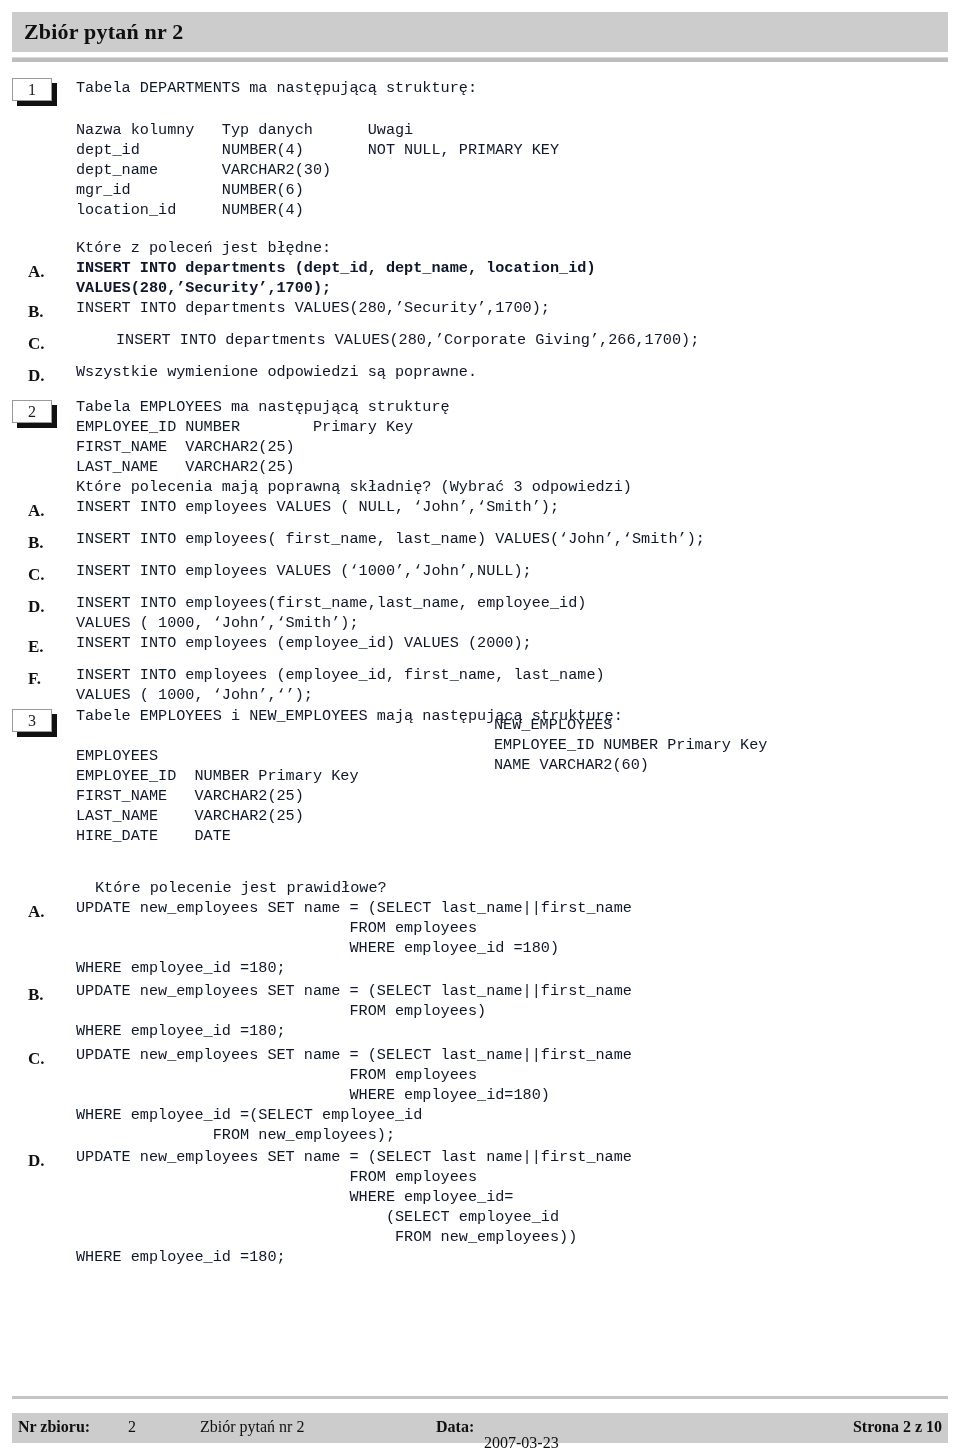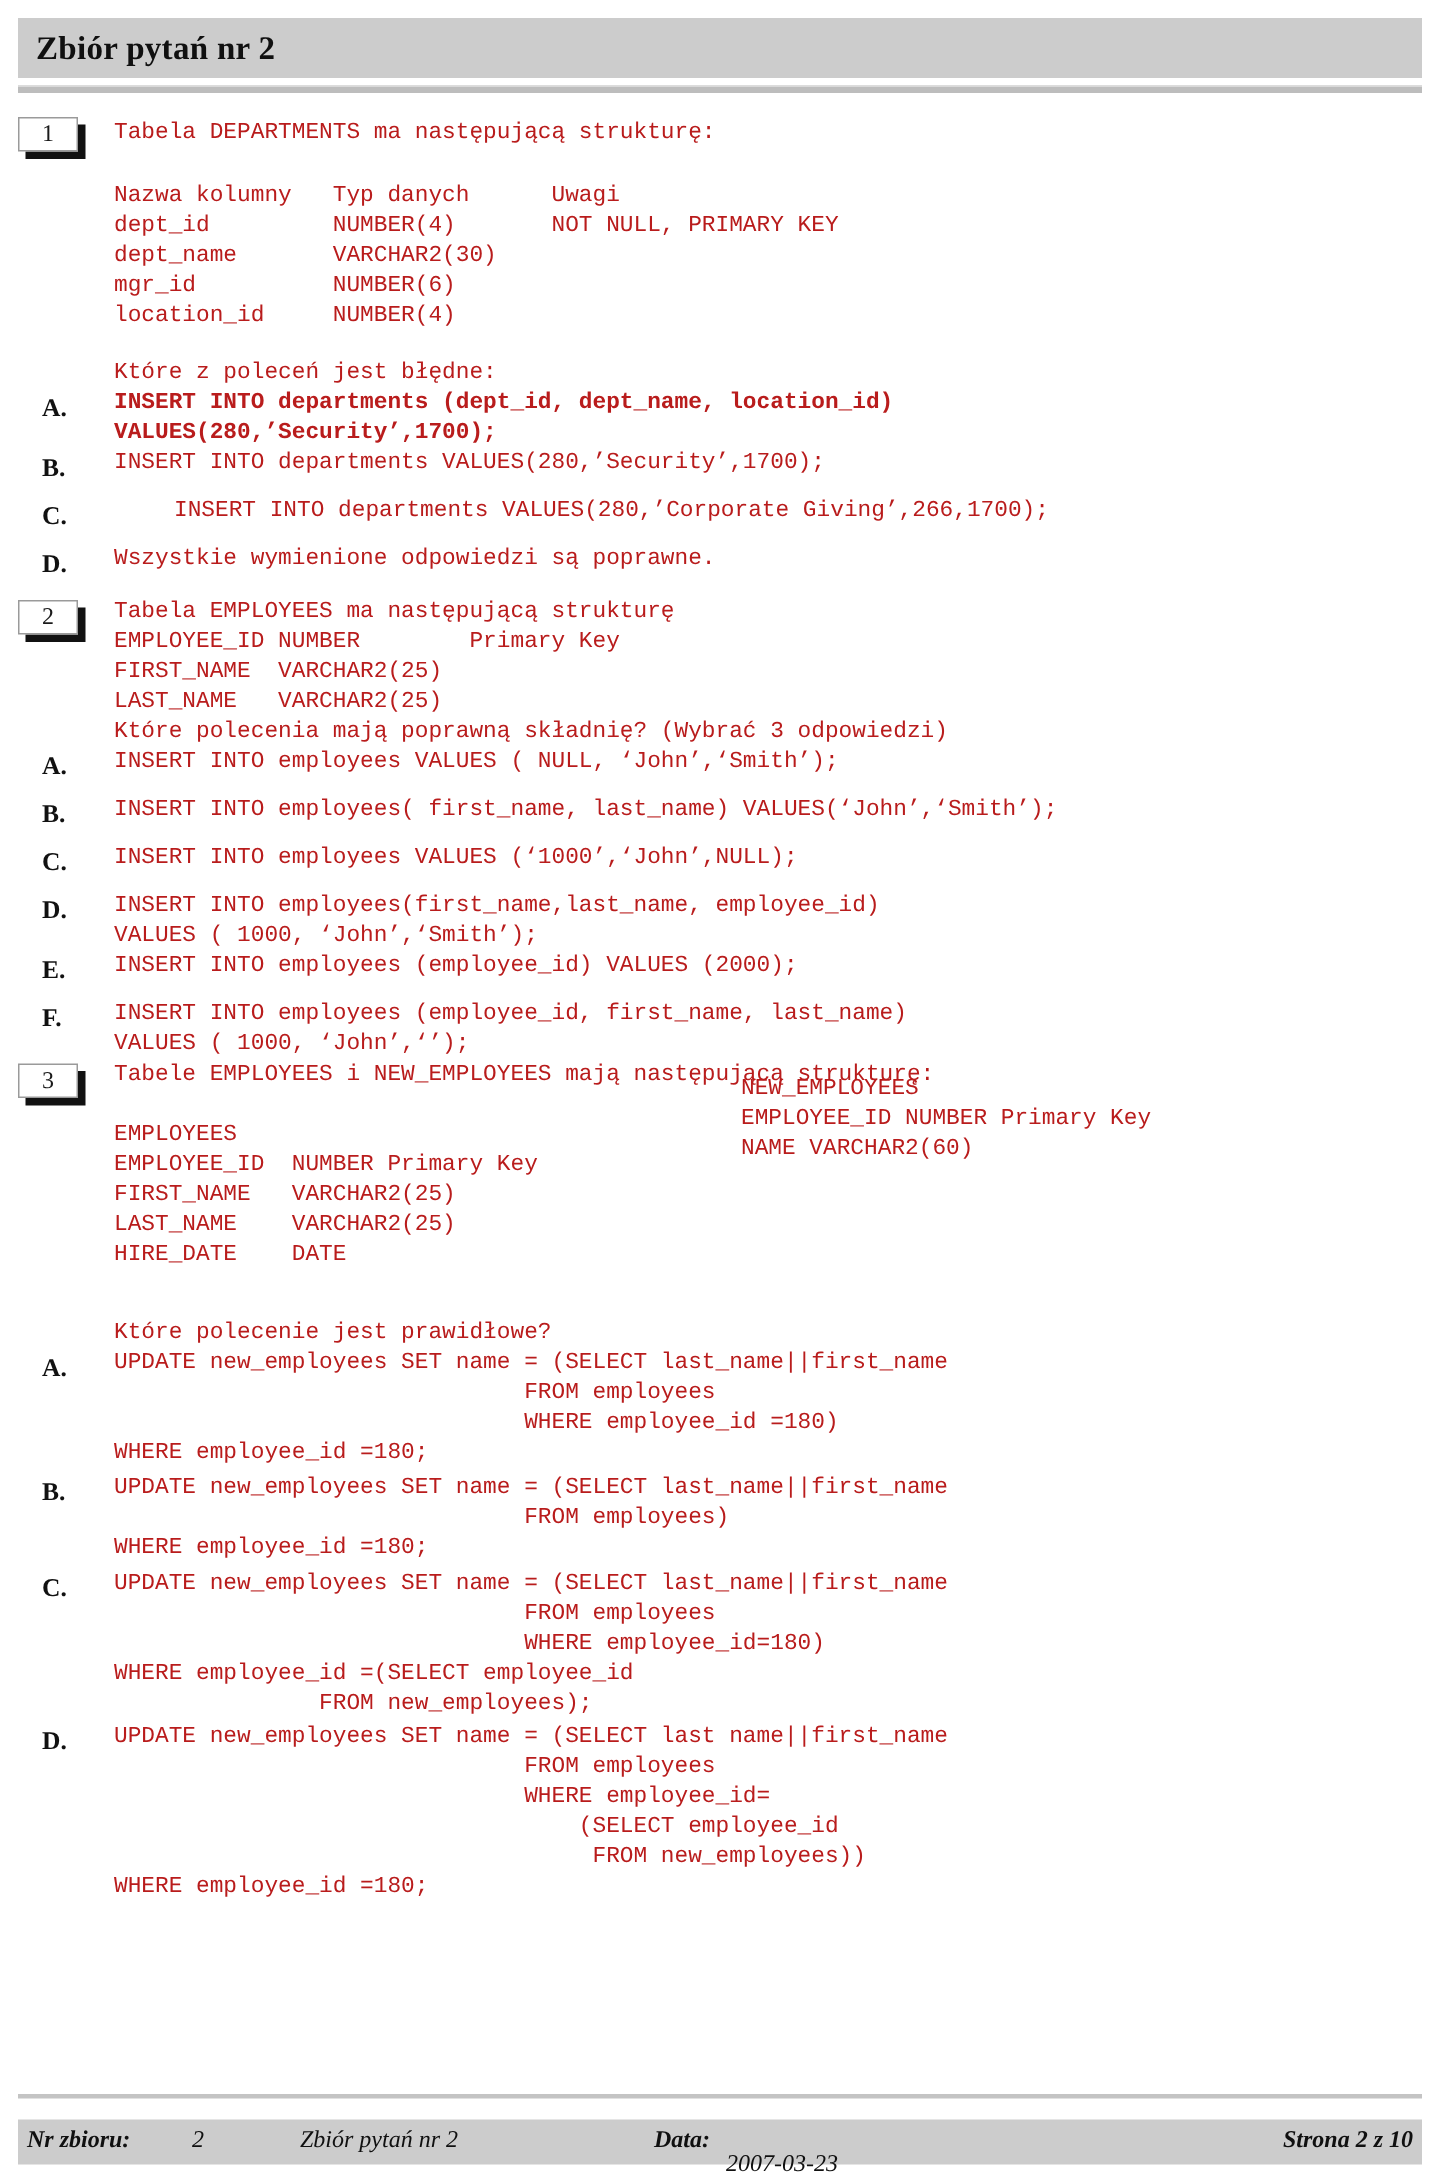--- a/index.html
+++ b/index.html
@@ -73,21 +73,21 @@
     align-items: center;
     justify-content: center;
     box-sizing: border-box;
   }
 
   
   .mono {
     font-family: "Liberation Mono", "DejaVu Sans Mono", monospace;
     font-size: 15.2px;
     line-height: 20px;
-    color: #b91c1c;
+    color: #0f172a;
     white-space: pre;
     letter-spacing: 0px;
   }
 
   .stem {
     position: absolute;
     left: 76px;
   }
 
   .opt-letter {
@@ -123,21 +123,20 @@
     height: 30px;
     background: #cccccc;
     font-family: "Liberation Serif", serif;
     font-size: 16px;
     color: #101010;
   }
   .footer-band span {
     position: absolute;
     top: 5px;
     white-space: nowrap;
-    font-style: italic;
   }
   .f-lbl { font-weight: bold; }
   .f-a { left: 6px; }
   .f-b { left: 116px; }
   .f-c { left: 188px; }
   .f-d { left: 424px; }
   .f-e { left: 472px; margin-top: 16px; }
   .f-f { right: 6px; }
 </style>
 </head>
@@ -209,21 +208,21 @@
 
     <div class="mono twocol-left" style="top:680px;">EMPLOYEES
 EMPLOYEE_ID  NUMBER Primary Key
 FIRST_NAME   VARCHAR2(25)
 LAST_NAME    VARCHAR2(25)
 HIRE_DATE    DATE</div>
     <div class="mono twocol-right" style="top:649px;">NEW_EMPLOYEES
 EMPLOYEE_ID NUMBER Primary Key
 NAME VARCHAR2(60)</div>
 
-    <div class="mono stem" style="top:812px;">Które polecenie jest prawidłowe?</div>
+    <div class="mono stem" style="top:812px;margin-left:19px;">Które polecenie jest prawidłowe?</div>
 
     <div class="opt-letter" style="top:836px;">A.</div>
     <div class="mono opt-body" style="top:832px;">UPDATE new_employees SET name = (SELECT last_name||first_name
                               FROM employees
                               WHERE employee_id =180)
 WHERE employee_id =180;</div>
 
     <div class="opt-letter" style="top:919px;">B.</div>
     <div class="mono opt-body" style="top:915px;">UPDATE new_employees SET name = (SELECT last_name||first_name
                               FROM employees)

